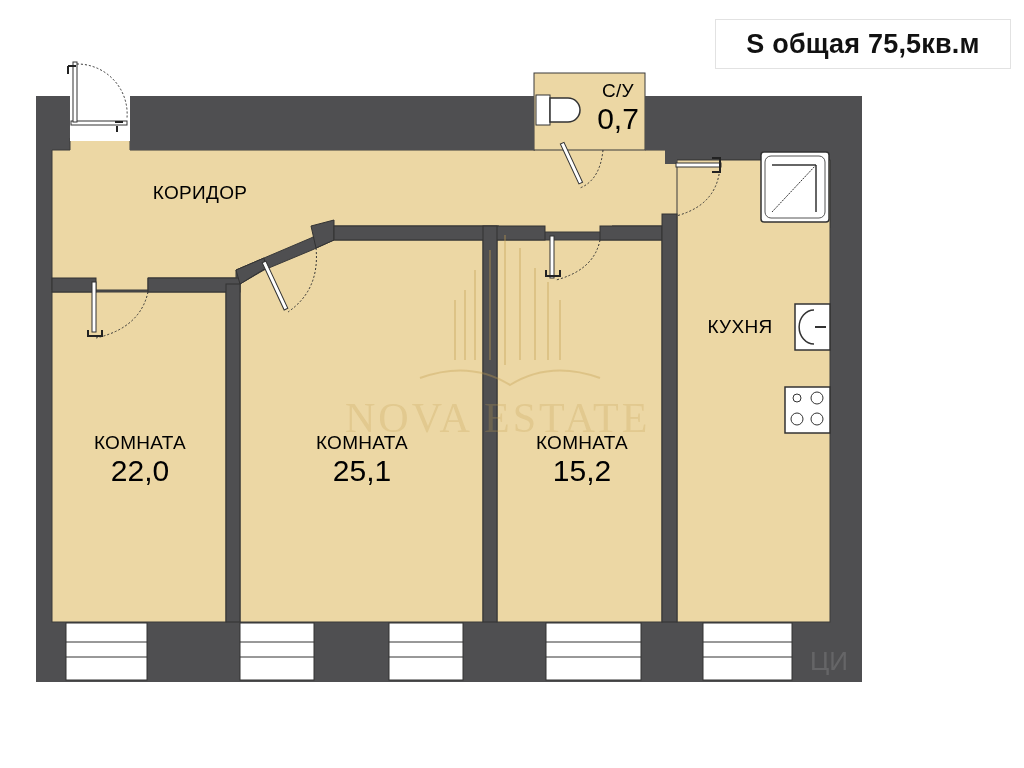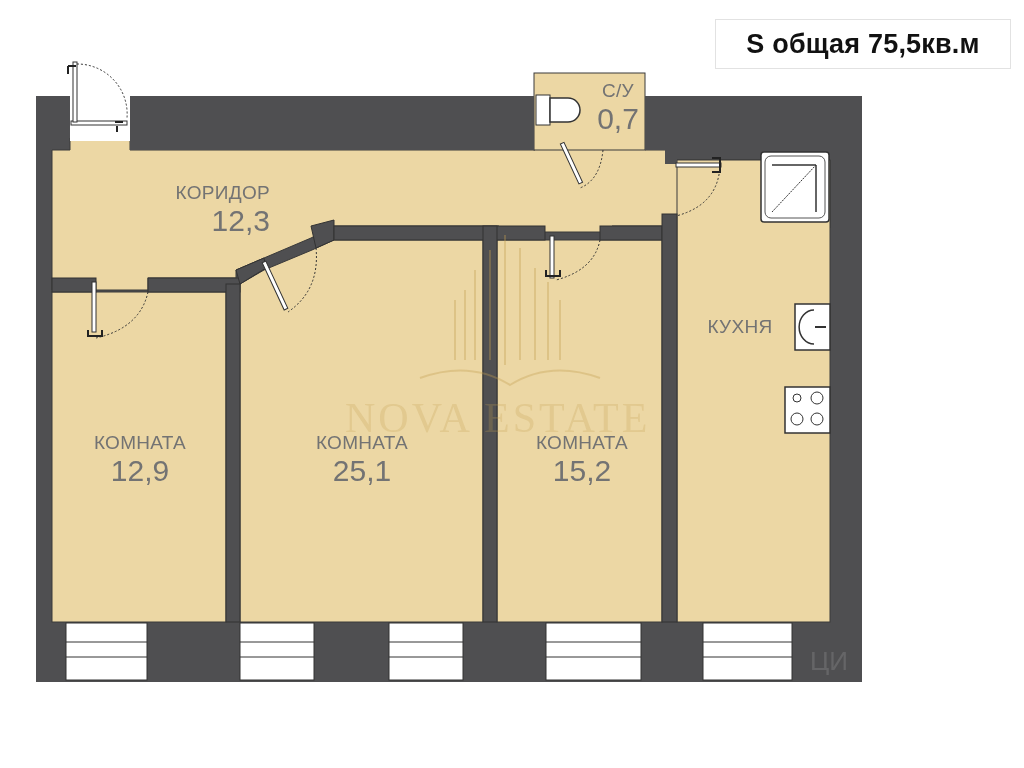--- a/index.html
+++ b/index.html
@@ -5,21 +5,21 @@
   html, body { margin: 0; padding: 0; background: #ffffff; }
   body { width: 1024px; height: 768px; position: relative; overflow: hidden; font-family: "Liberation Sans", "DejaVu Sans", sans-serif; }
   .area-badge {
     position: absolute; left: 715px; top: 19px; width: 296px; height: 50px;
     border: 1px solid #e2e2e2; background: #fff; box-sizing: border-box;
     display: flex; align-items: center; justify-content: center;
     font-family: Liberation Sans, sans-serif; font-weight: bold; font-size: 27px; color: #111;
     letter-spacing: 0.2px;
   }
   svg.plan { position: absolute; left: 0; top: 0; }
-  .room-label { position: absolute; text-align: center; color: #737373; font-family: "Liberation Sans", sans-serif; }
+  .room-label { position: absolute; text-align: center; color: #000000; font-family: "Liberation Sans", sans-serif; }
   .room-label .name { font-size: 19px; letter-spacing: 0.3px; display: block; }
   .room-label .num { font-size: 30px; display: block; line-height: 34px; }
   .wm-text { position: absolute; left: 345px; top: 394px; font-family: "Liberation Serif", serif; font-size: 42px; color: rgba(196,158,80,0.25); letter-spacing: 3px; }
   .wm-cian { position: absolute; left: 810px; top: 646px; font-family: "Liberation Sans", sans-serif; font-size: 26px; color: rgba(255,255,255,0.13); }
 </style>
 </head>
 <body>
 
 <div class="area-badge">
   <span>S общая 75,5кв.м</span>
@@ -149,34 +149,33 @@
         <rect x="703" y="623" width="89" height="57"></rect>
         <line x1="703" y1="642" x2="792" y2="642"></line>
         <line x1="703" y1="657" x2="792" y2="657"></line>
       </g>
   </g>
 </svg>
 
 <div class="wm-text">NOVA ESTATE</div>
 <div class="wm-cian">ЦИ</div>
 
-<div class="room-label" style="left:130px; top:182px; width:140px;text-align:right;">
+<div class="room-label" style="left:130px; top:182px; width:140px;">
   <span class="name">КОРИДОР</span>
-  <span class="num">12,3</span>
 </div>
 <div class="room-label" style="left:588px; top:80px; width:60px;">
   <span class="name">С/У</span>
   <span class="num">0,7</span>
 </div>
 <div class="room-label" style="left:690px; top:316px; width:100px;">
   <span class="name">КУХНЯ</span>
 </div>
 <div class="room-label" style="left:70px; top:432px; width:140px;">
   <span class="name">КОМНАТА</span>
-  <span class="num">12,9</span>
+  <span class="num">22,0</span>
 </div>
 <div class="room-label" style="left:292px; top:432px; width:140px;">
   <span class="name">КОМНАТА</span>
   <span class="num">25,1</span>
 </div>
 <div class="room-label" style="left:512px; top:432px; width:140px;">
   <span class="name">КОМНАТА</span>
   <span class="num">15,2</span>
 </div>
 

